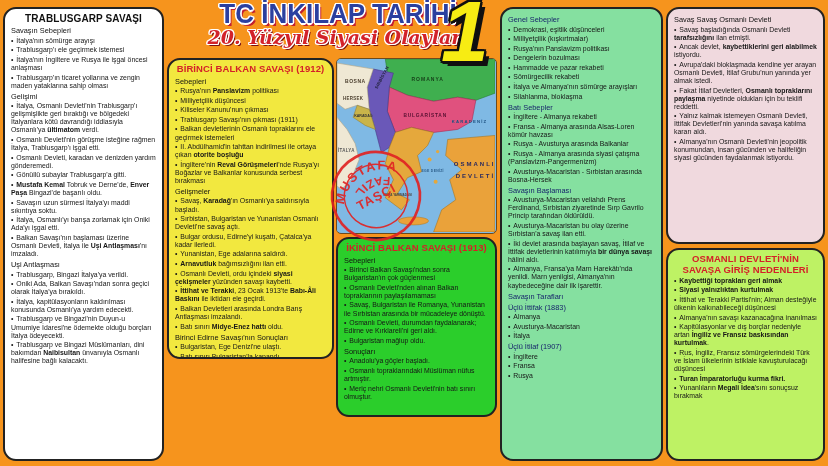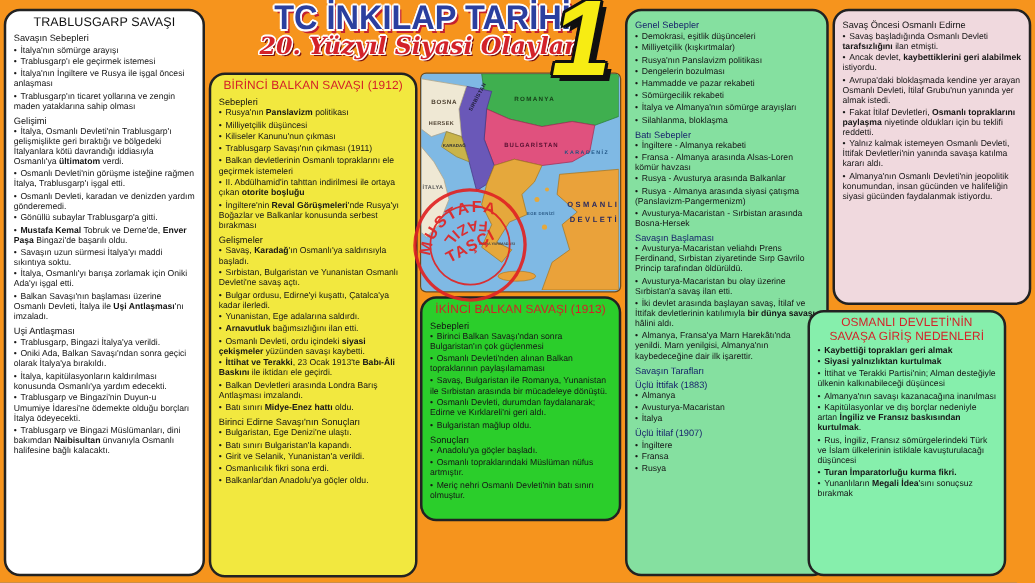--- a/index.html
+++ b/index.html
@@ -6,27 +6,27 @@
   body { font-family:"Liberation Sans", sans-serif; background:#888; }
   .poster {
     position:relative; width:828px; height:466px;
     background:#F6941D; overflow:hidden;
   }
   .panel {
     position:absolute; border:2px solid #222; border-radius:13px;
     padding:4px 6px 3px 6px; overflow:hidden;
   }
   #p1 { left:3px;  top:7px;   width:161px; height:454px; background:#FFFFFF; }
-  #p2 { left:167px;top:58px;  width:167px; height:404px; background:#F2E83F; }
+  #p2 { left:167px;top:58px;  width:167px; height:301px; background:#F2E83F; }
   #p3 { left:336px;top:237px; width:161px; height:180px; background:#2BCE2B; }
   #p4 { left:500px;top:7px;   width:163px; height:454px; background:#85E0A0; }
   #p5 { left:666px;top:7px;   width:159px; height:237px; background:#F0D9DE; }
-  #p6 { left:646px;top:248px; width:159px; height:213px; background:#86efac; }
+  #p6 { left:666px;top:248px; width:159px; height:213px; background:#bef264; }
   .panel-title {
-    font-weight:normal; text-align:center; font-size:9.5px; line-height:1.12;
+    font-weight:bold; text-align:center; font-size:9.5px; line-height:1.12;
     color:#D42128; margin-bottom:1px; letter-spacing:0.1px;
   }
   #p1 .panel-title { color:#111; font-size:10px; }
   .sec-h { font-weight:normal; font-size:7.4px; margin-top:2px; color:#111; }
   #p4 .sec-h { color:#17246B; }
   .itm { font-size:6.9px; line-height:1.17; color:#161616; margin-top:1.5px; }
   .itm .b { font-weight:bold; }
   .blt { margin-right:1px; }
 
   
@@ -217,21 +217,21 @@
         <div class="itm"><span class="blt">• </span><span>İtalya</span></div>
         <div class="sec-h">Üçlü İtilaf (1907)</div>
         <div class="itm"><span class="blt">• </span><span>İngiltere</span></div>
         <div class="itm"><span class="blt">• </span><span>Fransa</span></div>
         <div class="itm"><span class="blt">• </span><span>Rusya</span></div>
       </div>
   </div>
 
   <div class="panel" id="p5">
     <div class="panel-body">
-        <div class="sec-h">Savaş Öncesi Osmanlı Edirne</div>
+        <div class="sec-h">Savaş Savaş Osmanlı Devleti</div>
         <div class="itm"><span class="blt">• </span><span>Savaş başladığında Osmanlı Devleti </span><span class="b">tarafsızlığını</span><span> ilan etmişti.</span></div>
         <div class="itm"><span class="blt">• </span><span>Ancak devlet, </span><span class="b">kaybettiklerini geri alabilmek</span><span> istiyordu.</span></div>
         <div class="itm"><span class="blt">• </span><span>Avrupa'daki bloklaşmada kendine yer arayan Osmanlı Devleti, İtilaf Grubu'nun yanında yer almak istedi.</span></div>
         <div class="itm"><span class="blt">• </span><span>Fakat İtilaf Devletleri, </span><span class="b">Osmanlı topraklarını paylaşma</span><span> niyetinde oldukları için bu teklifi reddetti.</span></div>
         <div class="itm"><span class="blt">• </span><span>Yalnız kalmak istemeyen Osmanlı Devleti, İttifak Devletleri'nin yanında savaşa katılma kararı aldı.</span></div>
         <div class="itm"><span class="blt">• </span><span>Almanya'nın Osmanlı Devleti'nin jeopolitik konumundan, insan gücünden ve halifeliğin siyasi gücünden faydalanmak istiyordu.</span></div>
       </div>
   </div>
 
   <div class="panel" id="p6">

